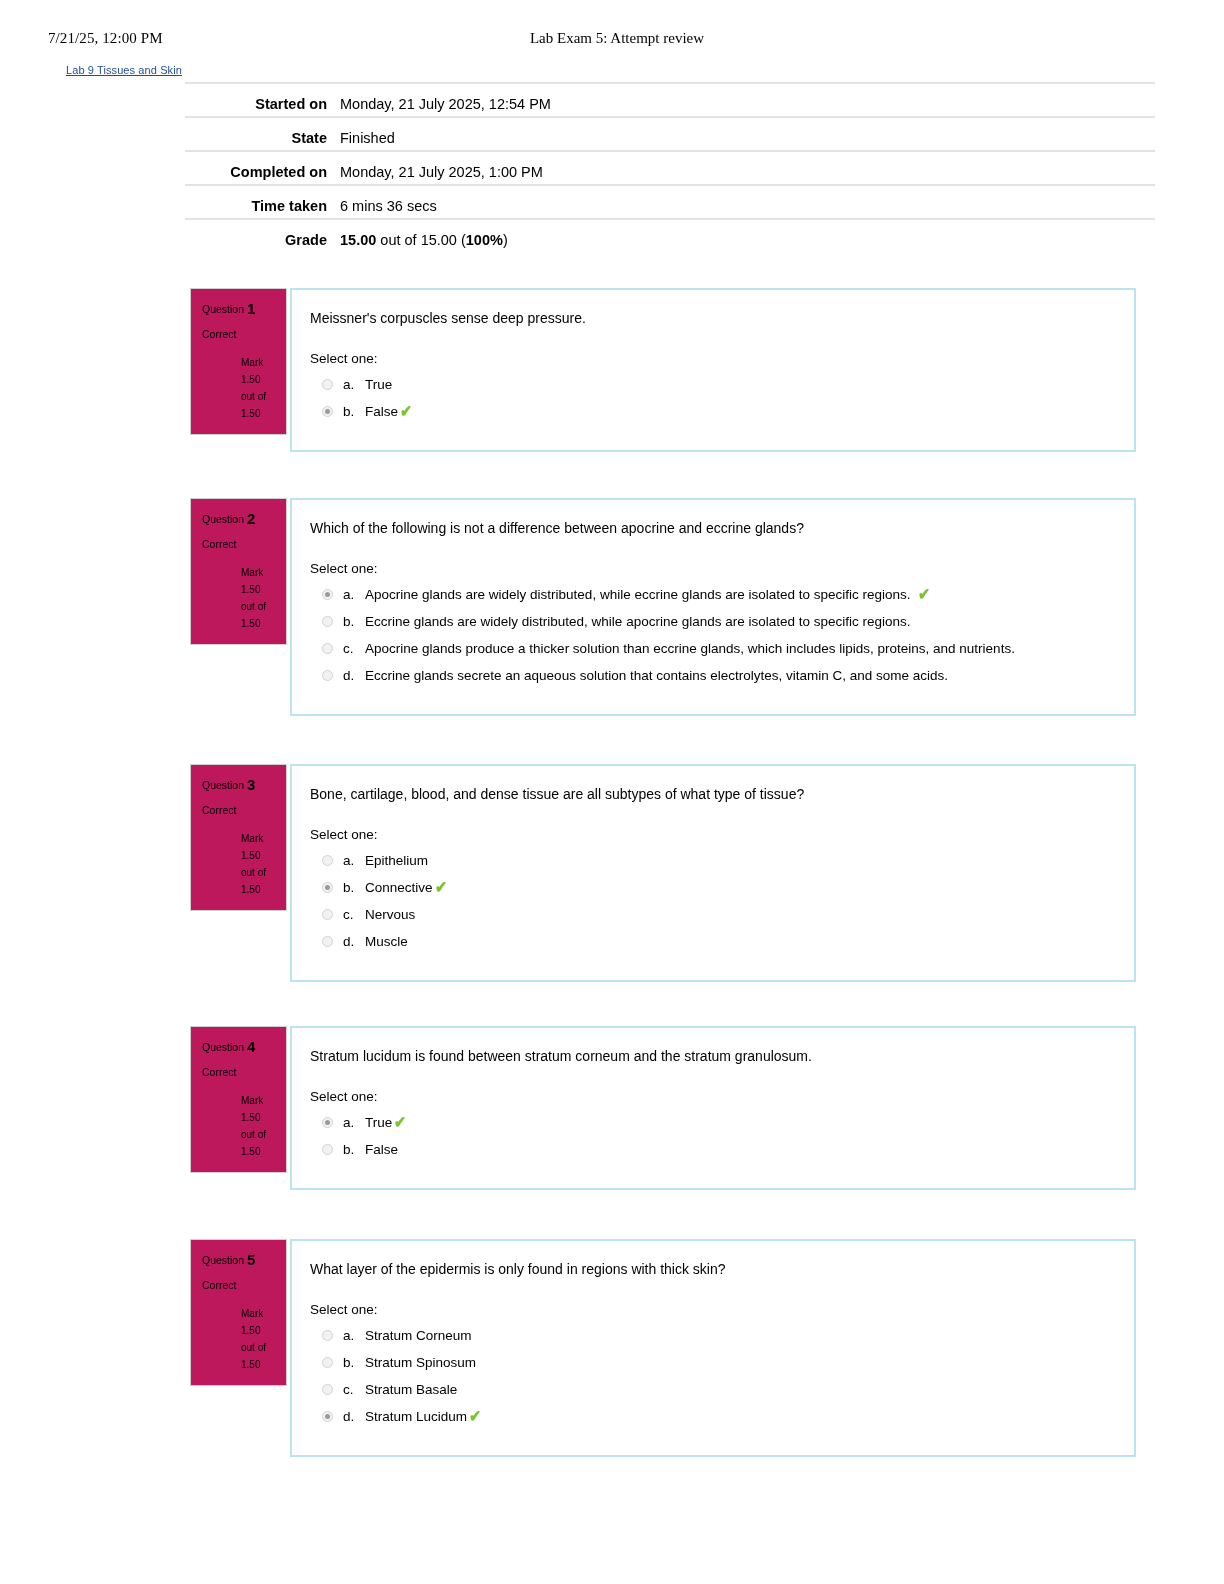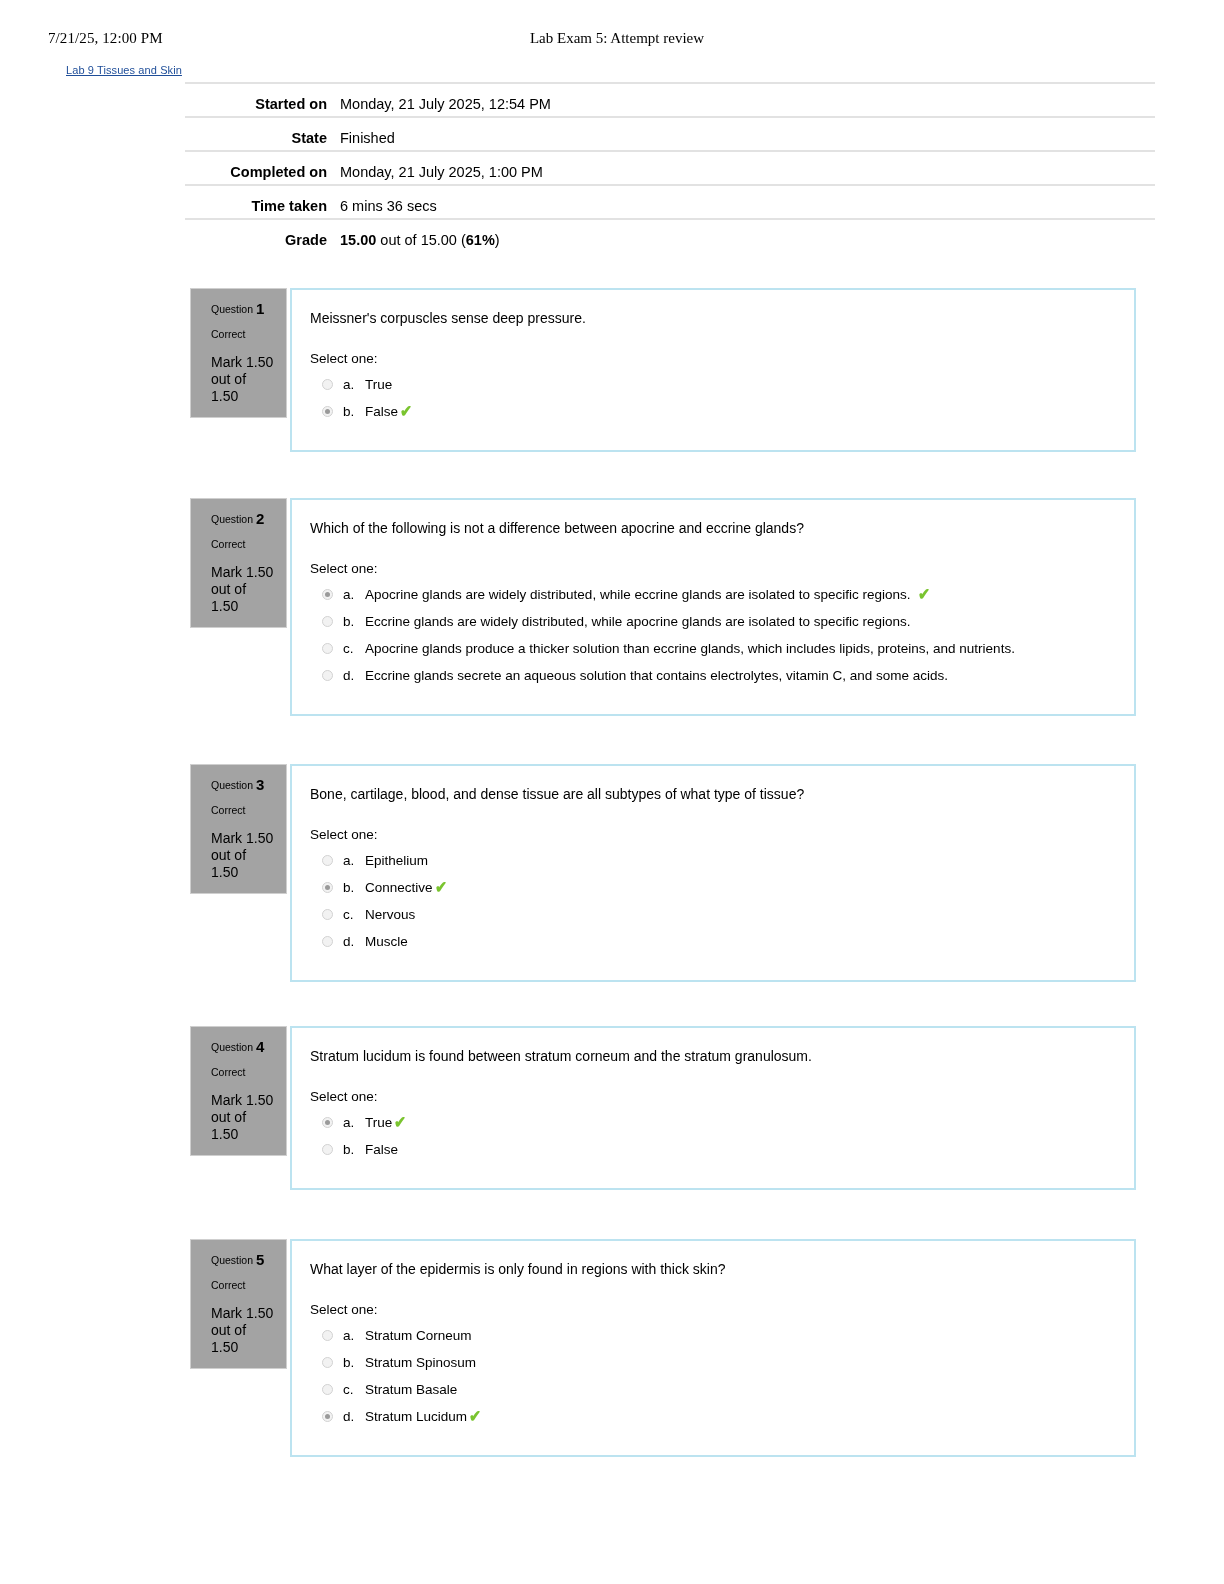--- a/index.html
+++ b/index.html
@@ -84,44 +84,45 @@
 
   
   .qblock { position: absolute; left: 0; width: 1224px; }
 
   .qinfo {
     position: absolute;
     left: 190px;
     top: 0;
     width: 97px;
     border: 1px solid #cfcfcf;
-    background: #a3a3a3;
-    padding: 12px 10px 12px 20px;
+    background: #be185d;
+    padding: 12px 10px 12px 11px;
     font-size: 10.5px;
     line-height: 24px;
   }
   .qinfo .qnum-line {
     font-size: 10.5px;
     line-height: 16px;
     margin-bottom: 10px;
     white-space: nowrap;
   }
   .qinfo .qnum-line .num {
     font-size: 15px;
     font-weight: bold;
     vertical-align: -1px;
   }
   .qinfo .qstate {
     font-size: 10.5px;
     line-height: 14px;
     margin-bottom: 13px;
   }
   .qinfo .qmark {
-    font-size: 14px;
+    font-size: 10px;
     line-height: 17px;
+    margin-left: 39px;
   }
 
   .qbody {
     position: absolute;
     left: 290px;
     top: 0;
     width: 846px;
     border: 2px solid #bce3f0;
     background: #ffffff;
     padding: 18px 22px 20px 18px;
@@ -209,21 +210,21 @@
     <tr>
       <td class="k">Completed on</td>
       <td class="v">Monday, 21 July 2025, 1:00 PM</td>
     </tr>
     <tr>
       <td class="k">Time taken</td>
       <td class="v">6 mins 36 secs</td>
     </tr>
     <tr>
       <td class="k">Grade</td>
-      <td class="v"><span class="b">15.00</span><span> out of 15.00 (</span><span class="b">61%</span><span>)</span></td>
+      <td class="v"><span class="b">15.00</span><span> out of 15.00 (</span><span class="b">100%</span><span>)</span></td>
     </tr>
   </tbody>
 </table>
 
 <div id="questions-root">
     <div class="qblock" style="top: 288px;">
       <div class="qinfo">
         <div class="qnum-line"><span>Question </span><span class="num">1</span></div>
         <div class="qstate">Correct</div>
         <div class="qmark">Mark 1.50 out of 1.50</div>

